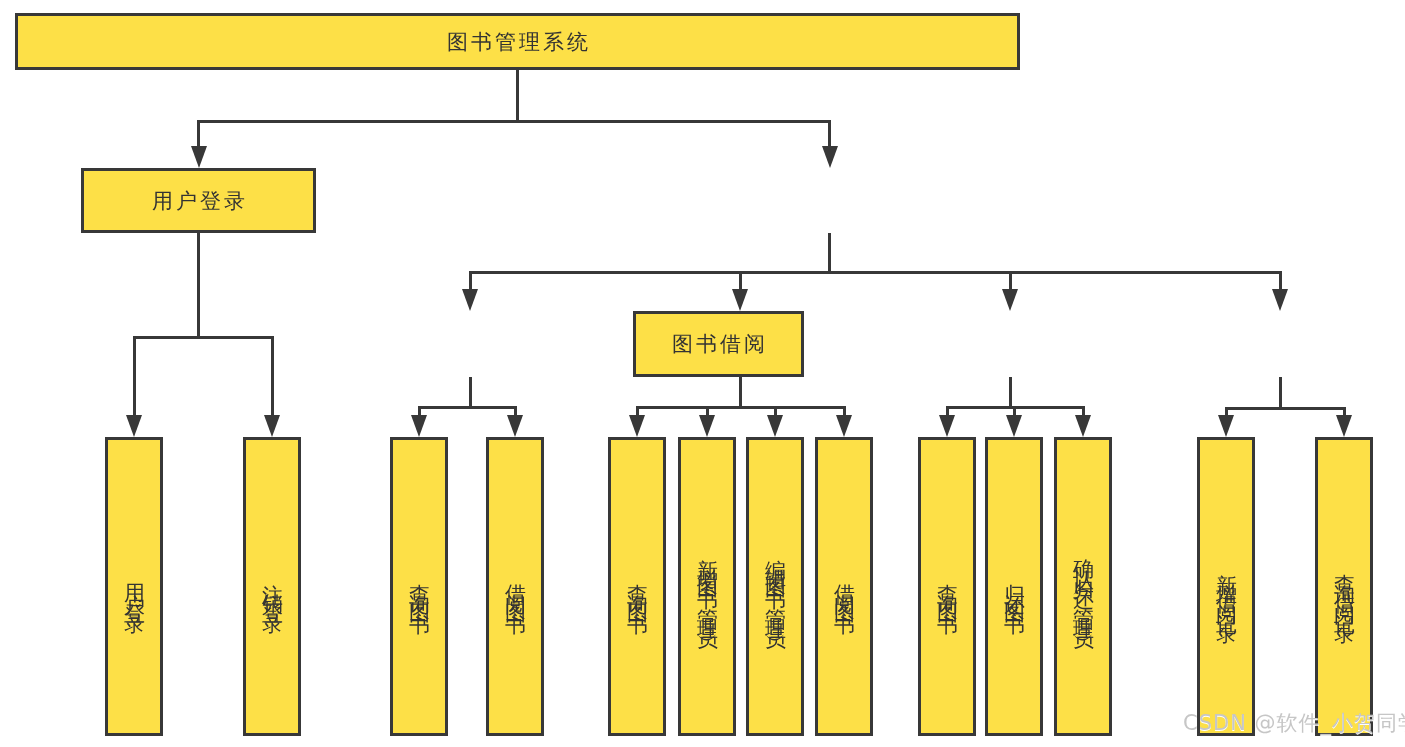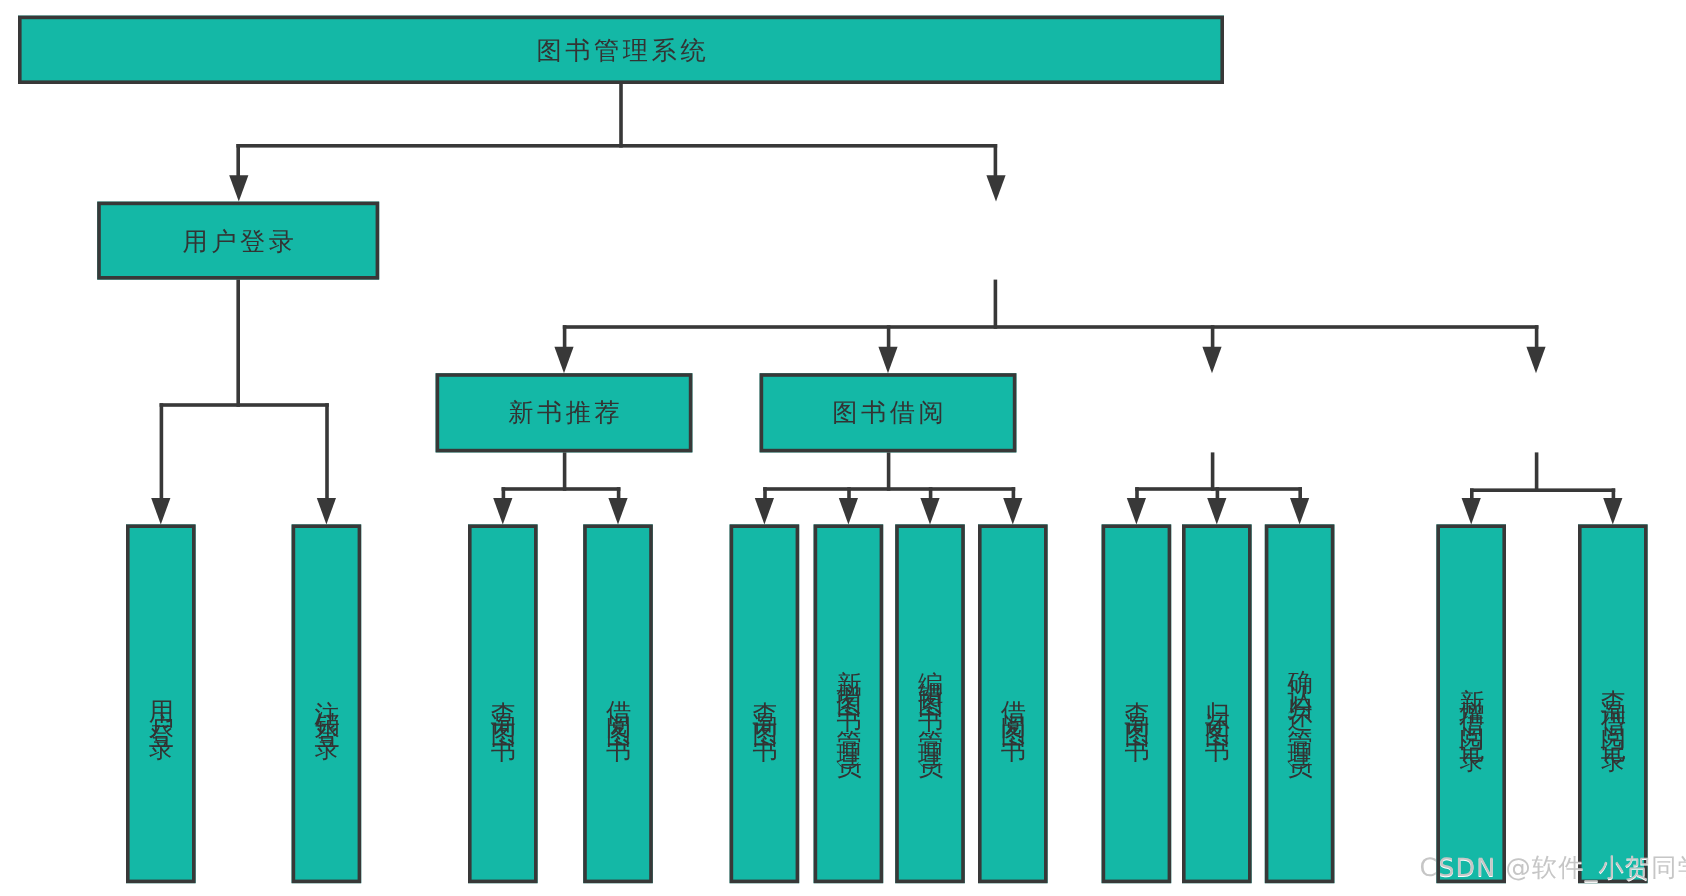--- a/index.html
+++ b/index.html
@@ -11,21 +11,21 @@
     position: relative;
     width: 1405px;
     height: 747px;
     background: #ffffff;
     overflow: hidden;
     font-family: "DejaVu Sans", sans-serif;
   }
   .node {
     position: absolute;
     box-sizing: border-box;
-    background: #14b8a6;
+    background: #fde047;
     border: 3px solid #383838;
     display: flex;
     align-items: center;
     justify-content: center;
     color: #333333;
   }
   .node.horizontal .node-label {
     font-size: 21px;
     letter-spacing: 3px;
     white-space: nowrap;
@@ -66,24 +66,21 @@
 <body>
 
 <div class="stage">
   <div class="watermark">CSDN @软件_小贺同学</div>
 <div class="node horizontal" style="left: 15px; top: 13px; width: 1005px; height: 57px;">
       <span class="node-label">图书管理系统</span>
     </div>
     <div class="node horizontal" style="left: 81px; top: 168px; width: 235px; height: 65px;">
       <span class="node-label">用户登录</span>
     </div>
-    <div class="node horizontal" style="left: 363px; top: 311px; width: 214px; height: 66px;">
-      <span class="node-label">新书推荐</span>
-    </div>
-    <div class="node horizontal" style="left: 633px; top: 311px; width: 214px; height: 66px;">
+    <div class="node horizontal" style="left: 633px; top: 311px; width: 171px; height: 66px;">
       <span class="node-label">图书借阅</span>
     </div>
     <div class="node vertical" style="left: 105px; top: 437px; width: 58px; height: 299px;">
       <span class="node-label">用户登录</span>
     </div>
     <div class="node vertical" style="left: 243px; top: 437px; width: 58px; height: 299px;">
       <span class="node-label">注销登录</span>
     </div>
     <div class="node vertical" style="left: 390px; top: 437px; width: 58px; height: 299px;">
       <span class="node-label">查询图书</span>

